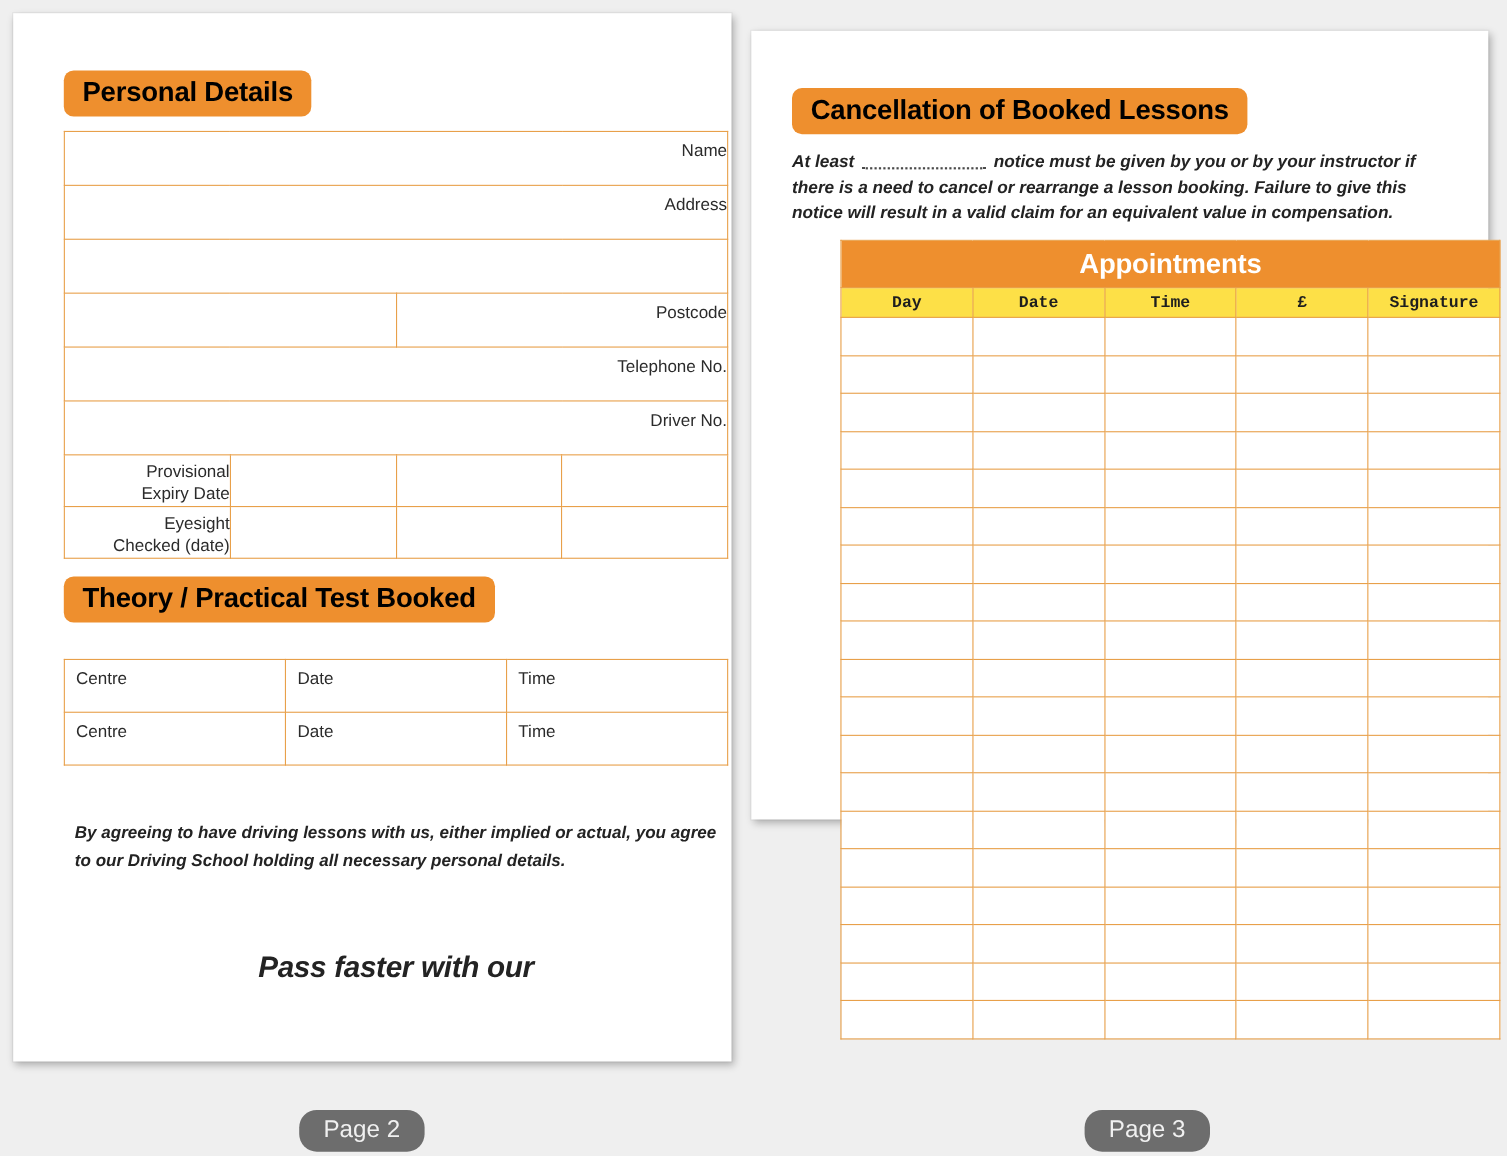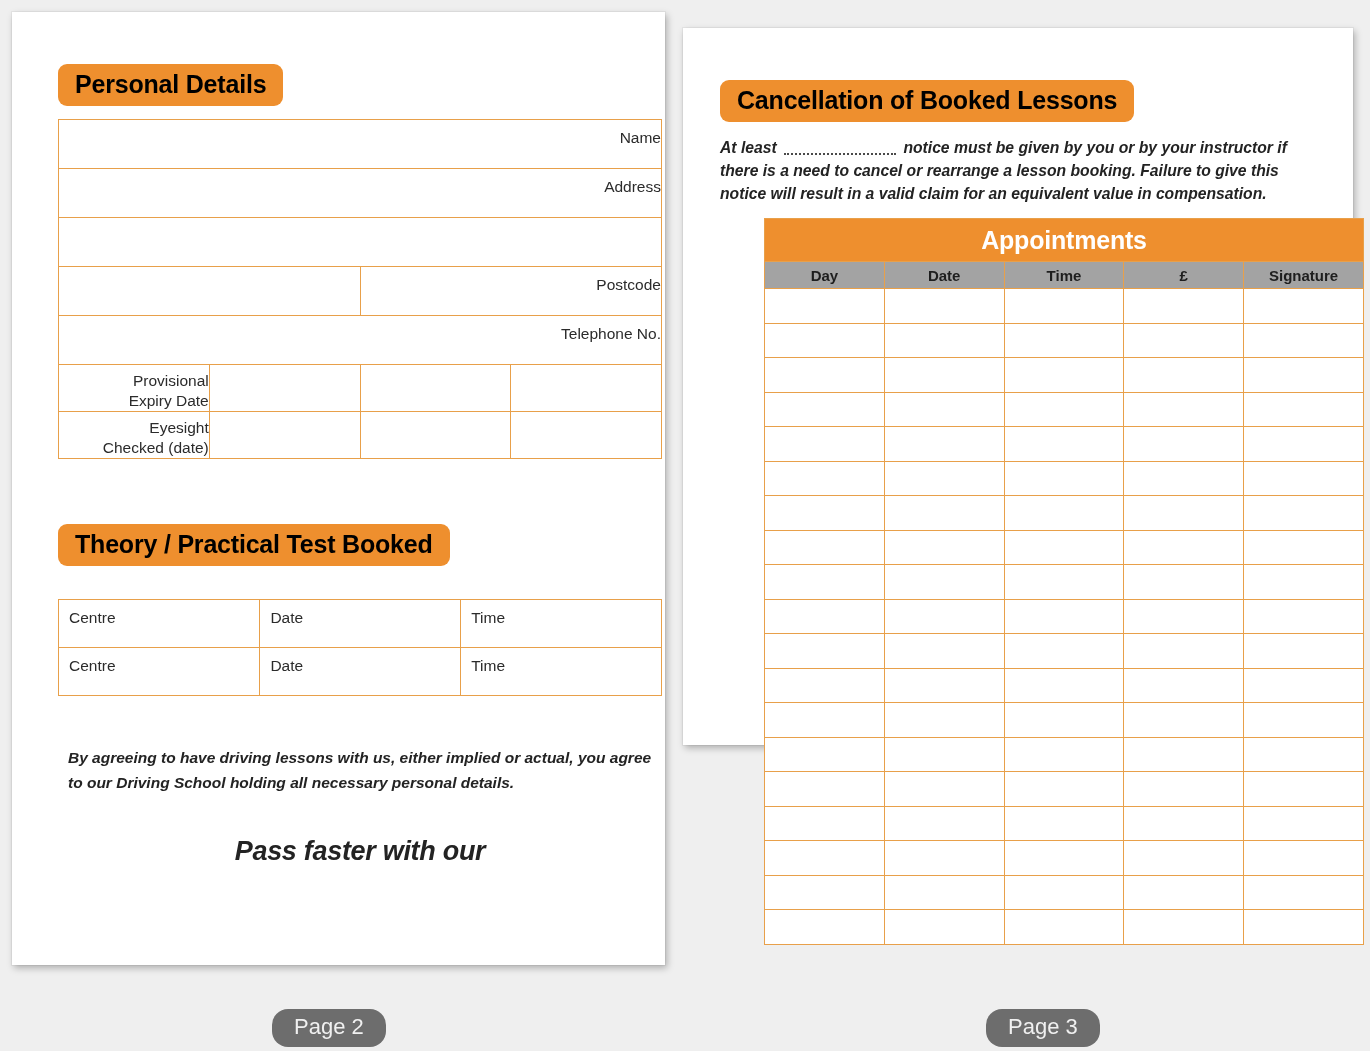--- a/index.html
+++ b/index.html
@@ -77,21 +77,21 @@
     left: 56px; top: 733px; width: 585px;
     text-align: left;
     font-style: italic;
     font-weight: bold;
     font-size: 15.5px;
     line-height: 1.62;
     color: #232323;
   }
   #promo-line {
     position: absolute;
-    left: 46px; top: 824px; width: 604px;
+    left: 46px; top: 852px; width: 604px;
     text-align: center;
     font-style: italic;
     font-weight: bold;
     font-size: 27px;
     color: #232323;
     letter-spacing: -0.3px;
   }
   #brand-banner-wrap {
     position: absolute;
     left: 46px; top: 866px; width: 604px;
@@ -138,25 +138,26 @@
   th.appt-title {
     background: #ee8f2e;
     color: #fff;
     font-size: 25px;
     font-weight: bold;
     height: 42px;
     letter-spacing: -0.2px;
     border-color: #ee8f2e;
   }
   th.appt-col {
-    background: #a3a3a3;
+    background: #fde047;
     color: #1e1e1e;
     font-size: 15px;
     font-weight: bold;
     height: 26px;
+    font-family: Liberation Mono, monospace;
   }
   td.appt-cell { height: 33.5px; background: #fff; }
 
   
   .page-label {
     position: absolute;
     background: #6d6d6d;
     color: #f0f0f0;
     font-size: 22px;
     border-radius: 16px;
@@ -205,20 +206,25 @@
             <td colspan="2" style="height:48px">
               <div class="cellpad"></div>
             </td>
             <td colspan="2">
               <div class="cellpad">Postcode</div>
             </td>
           </tr>
           <tr>
             <td colspan="4" style="height:48px">
               <div class="cellpad">Telephone No.</div>
+            </td>
+          </tr>
+          <tr>
+            <td colspan="4" style="height:48px">
+              <div class="cellpad">Driver No.</div>
             </td>
           </tr>
           <tr>
             <td style="height:46px">
               <div class="cellpad two">
                 <div>Provisional</div>
                 <div>Expiry Date</div>
               </div>
             </td>
             <td></td>

